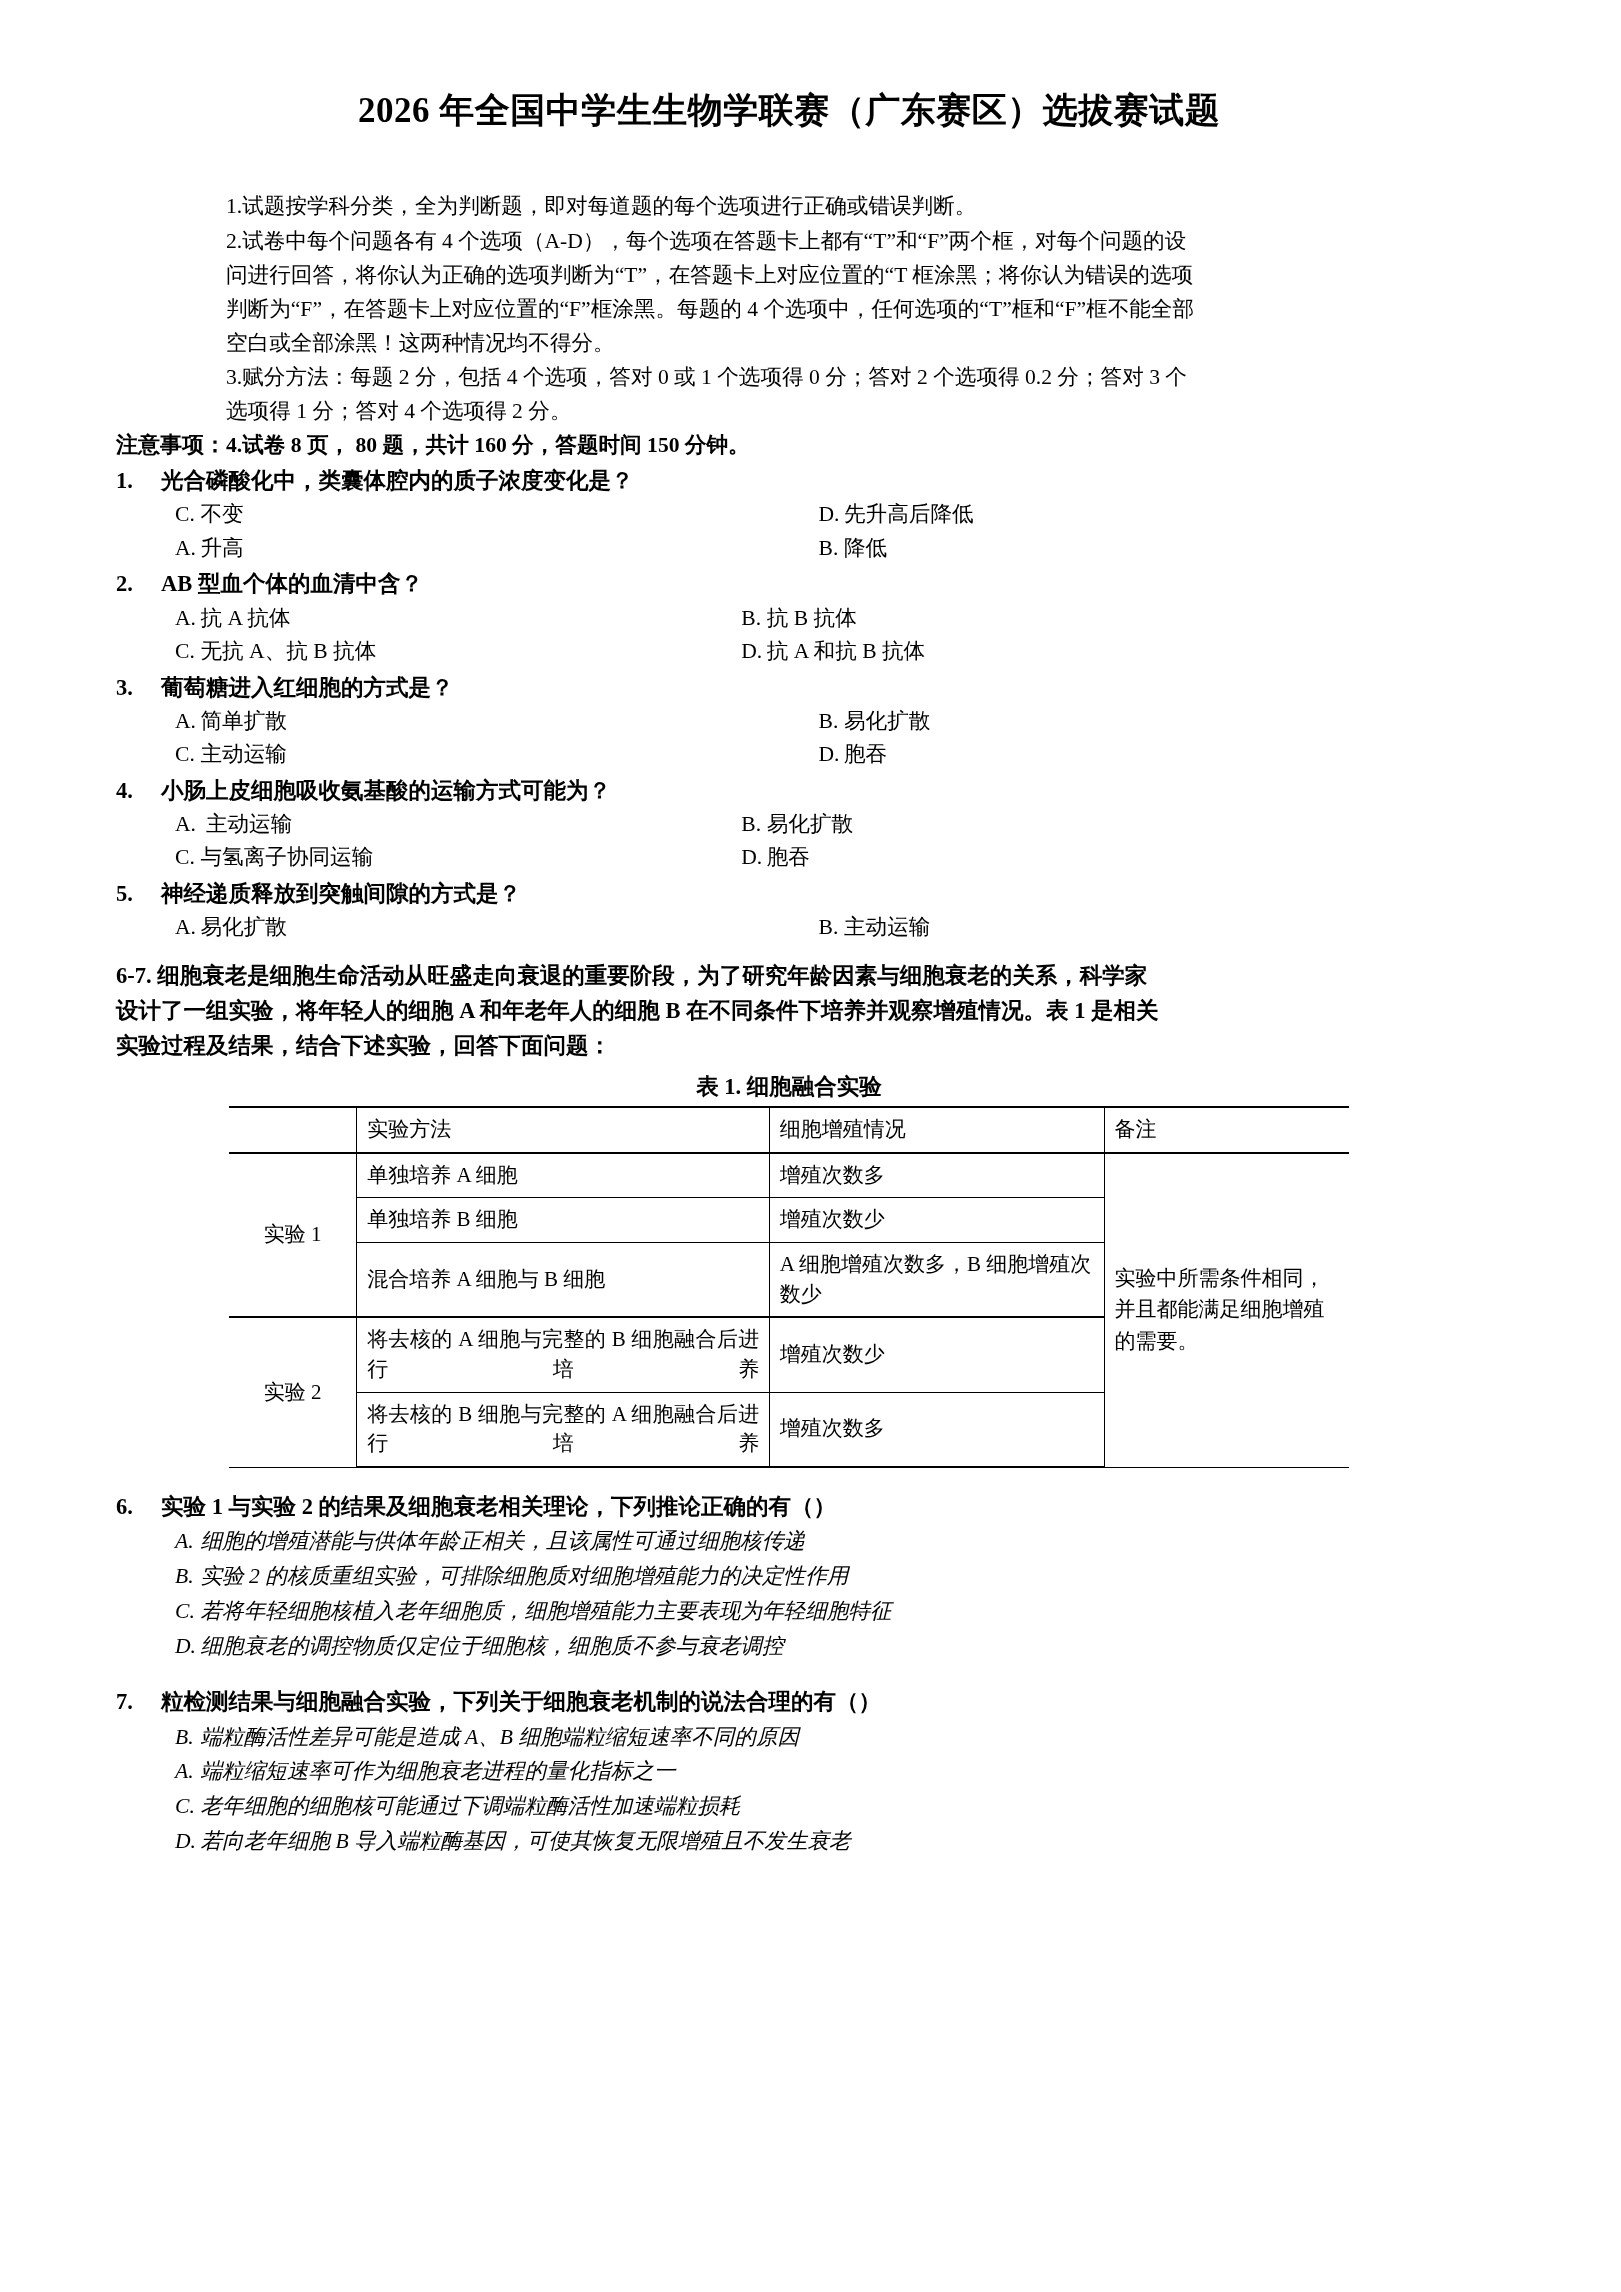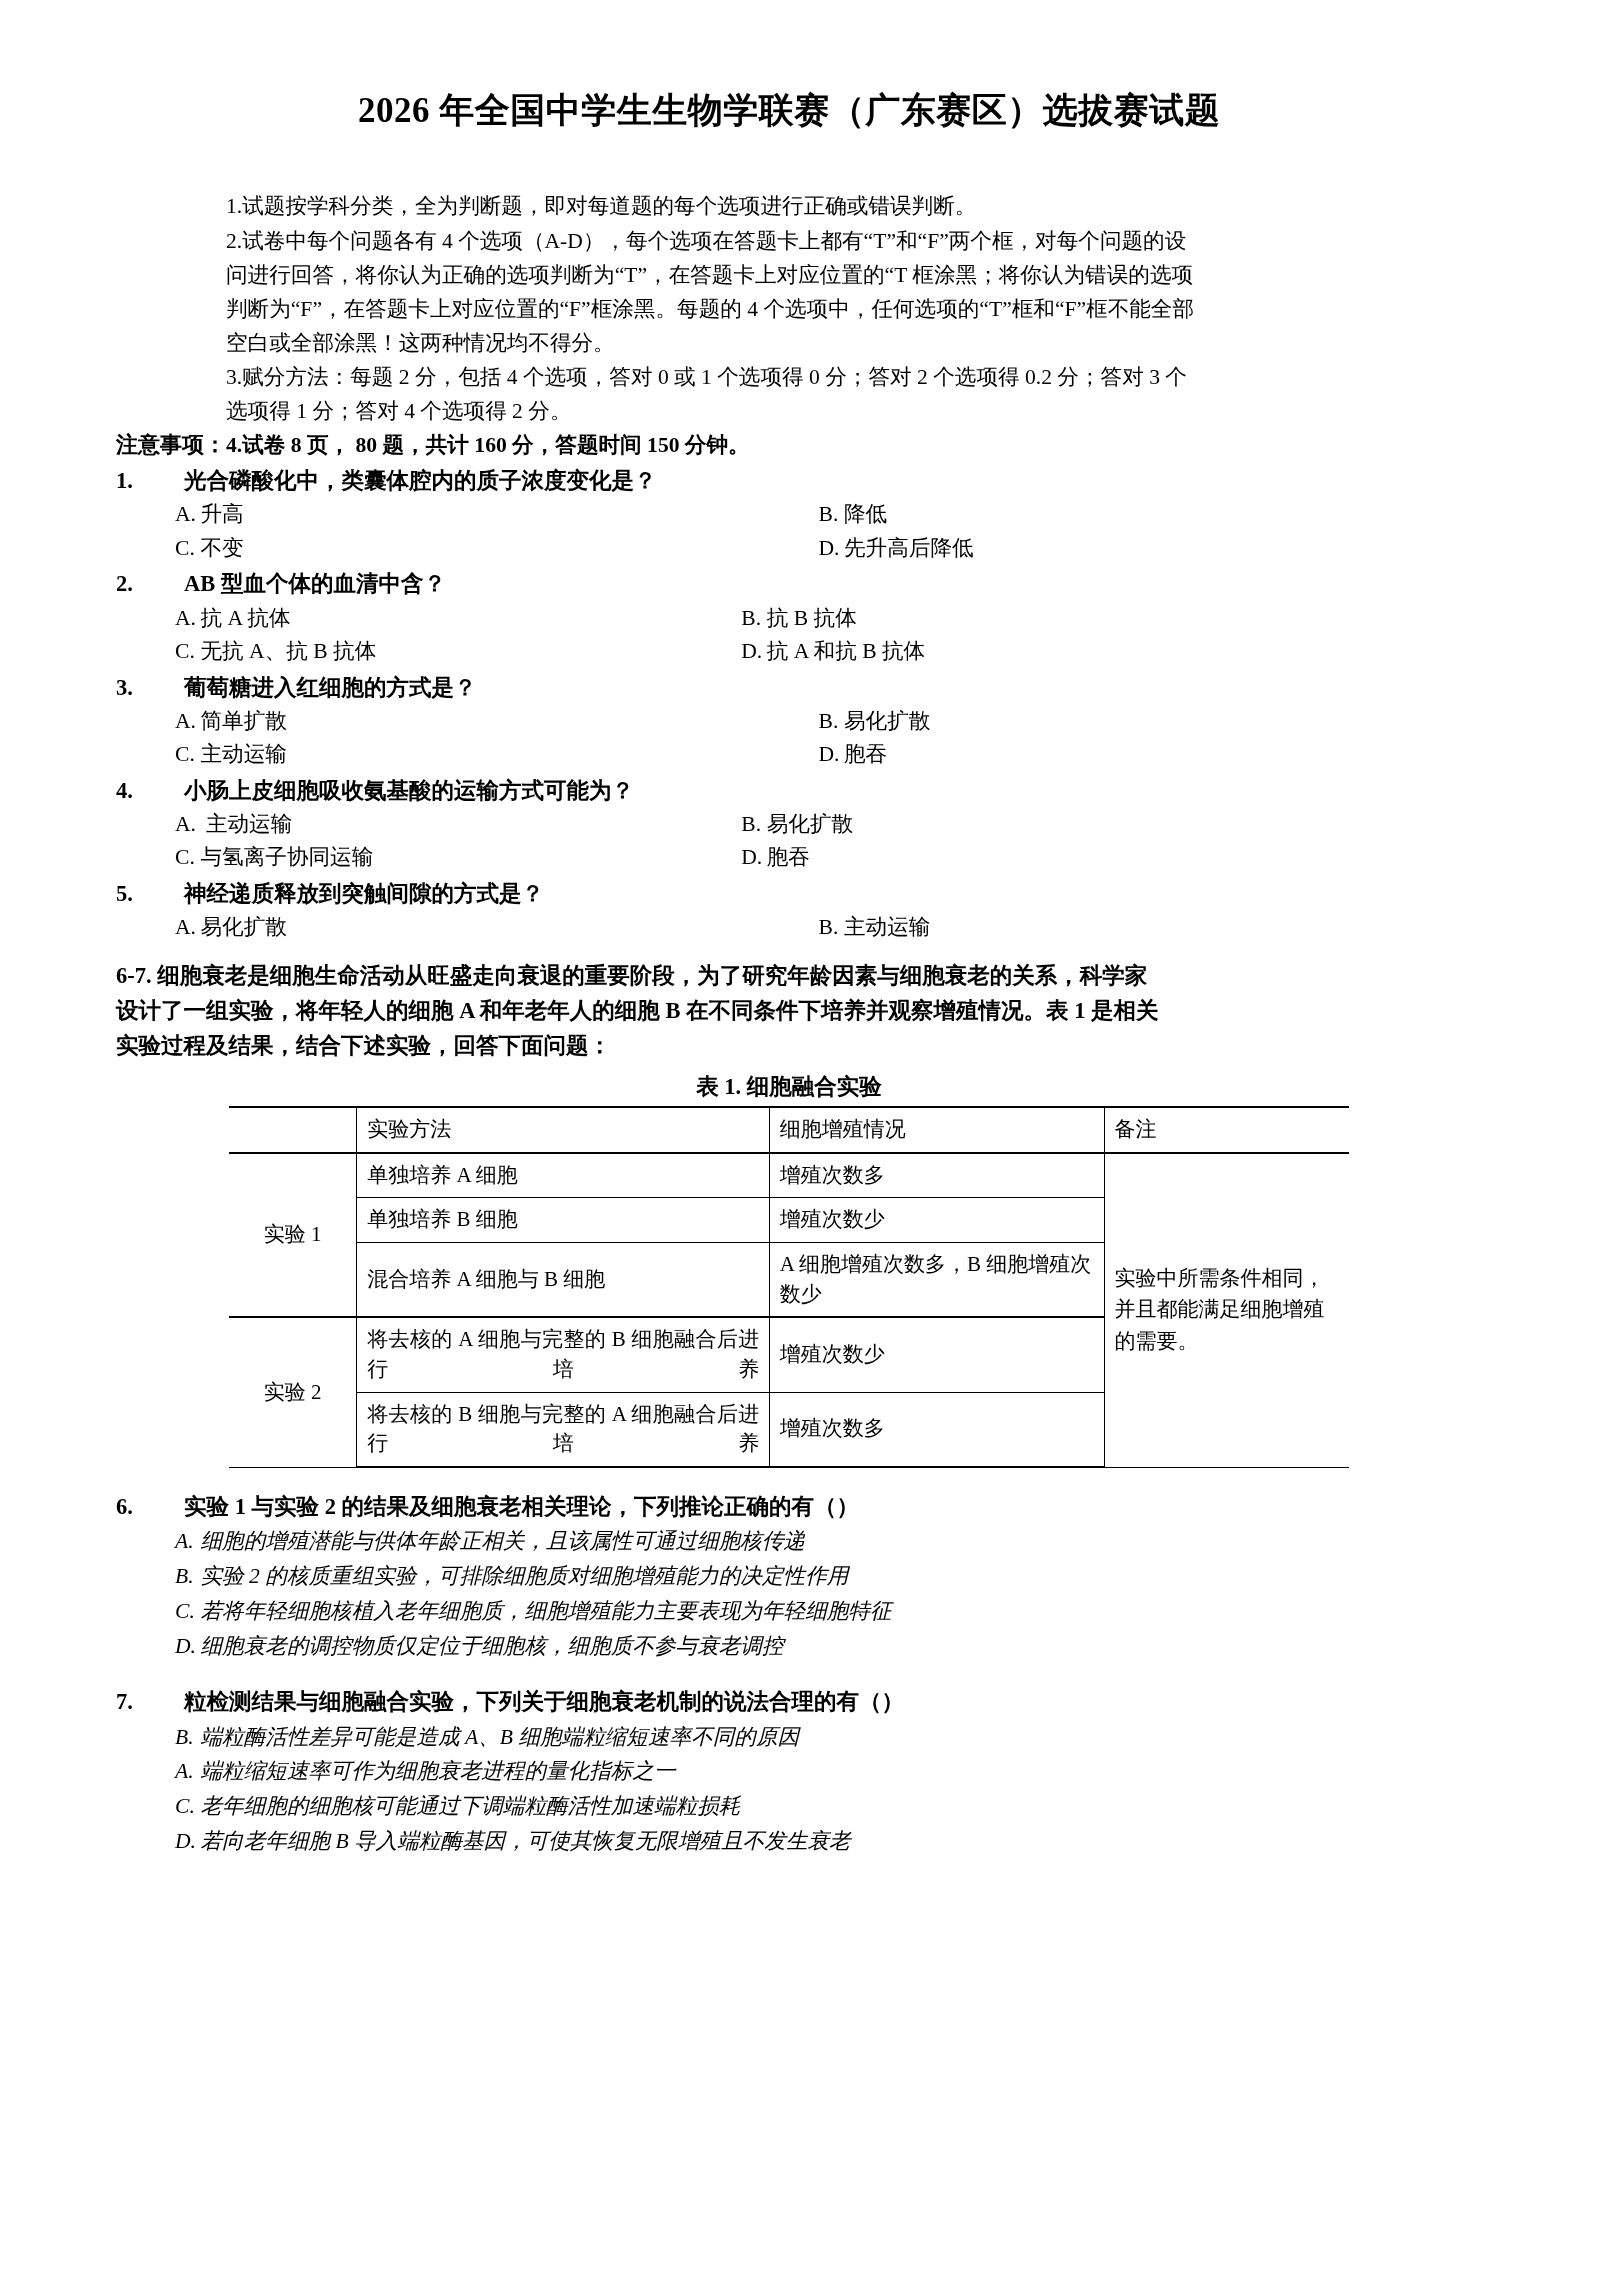--- a/index.html
+++ b/index.html
@@ -77,21 +77,20 @@
     font-size: 22.5px;
     font-weight: bold;
     line-height: 1.52;
   }
   .q-num {
     flex: 0 0 45px;
     font-weight: bold;
   }
   .q-text {
     flex: 1 1 auto;
-    margin-left: 23px;
   }
   .q-options {
     margin-left: 59px;
     font-size: 21.6px;
     line-height: 1.55;
     font-weight: normal;
   }
   .opt-row {
     display: flex;
     width: 100%;
@@ -209,26 +208,26 @@
   </div>
 
 
   <div class="question">
     <div class="q-head">
       <span class="q-num">1.</span>
       <span class="q-text">光合磷酸化中，类囊体腔内的质子浓度变化是？</span>
     </div>
     <div class="q-options">
       <div class="opt-row">
+        <span class="opt"><span class="opt-letter">C.</span><span>不变</span></span>
+        <span class="opt"><span class="opt-letter">D.</span><span>先升高后降低</span></span>
+      </div>
+      <div class="opt-row">
         <span class="opt"><span class="opt-letter">A.</span><span>升高</span></span>
         <span class="opt"><span class="opt-letter">B.</span><span>降低</span></span>
-      </div>
-      <div class="opt-row">
-        <span class="opt"><span class="opt-letter">C.</span><span>不变</span></span>
-        <span class="opt"><span class="opt-letter">D.</span><span>先升高后降低</span></span>
       </div>
     </div>
   </div>
 
   <div class="question">
     <div class="q-head">
       <span class="q-num">2.</span>
       <span class="q-text">AB 型血个体的血清中含？</span>
     </div>
     <div class="q-options">

